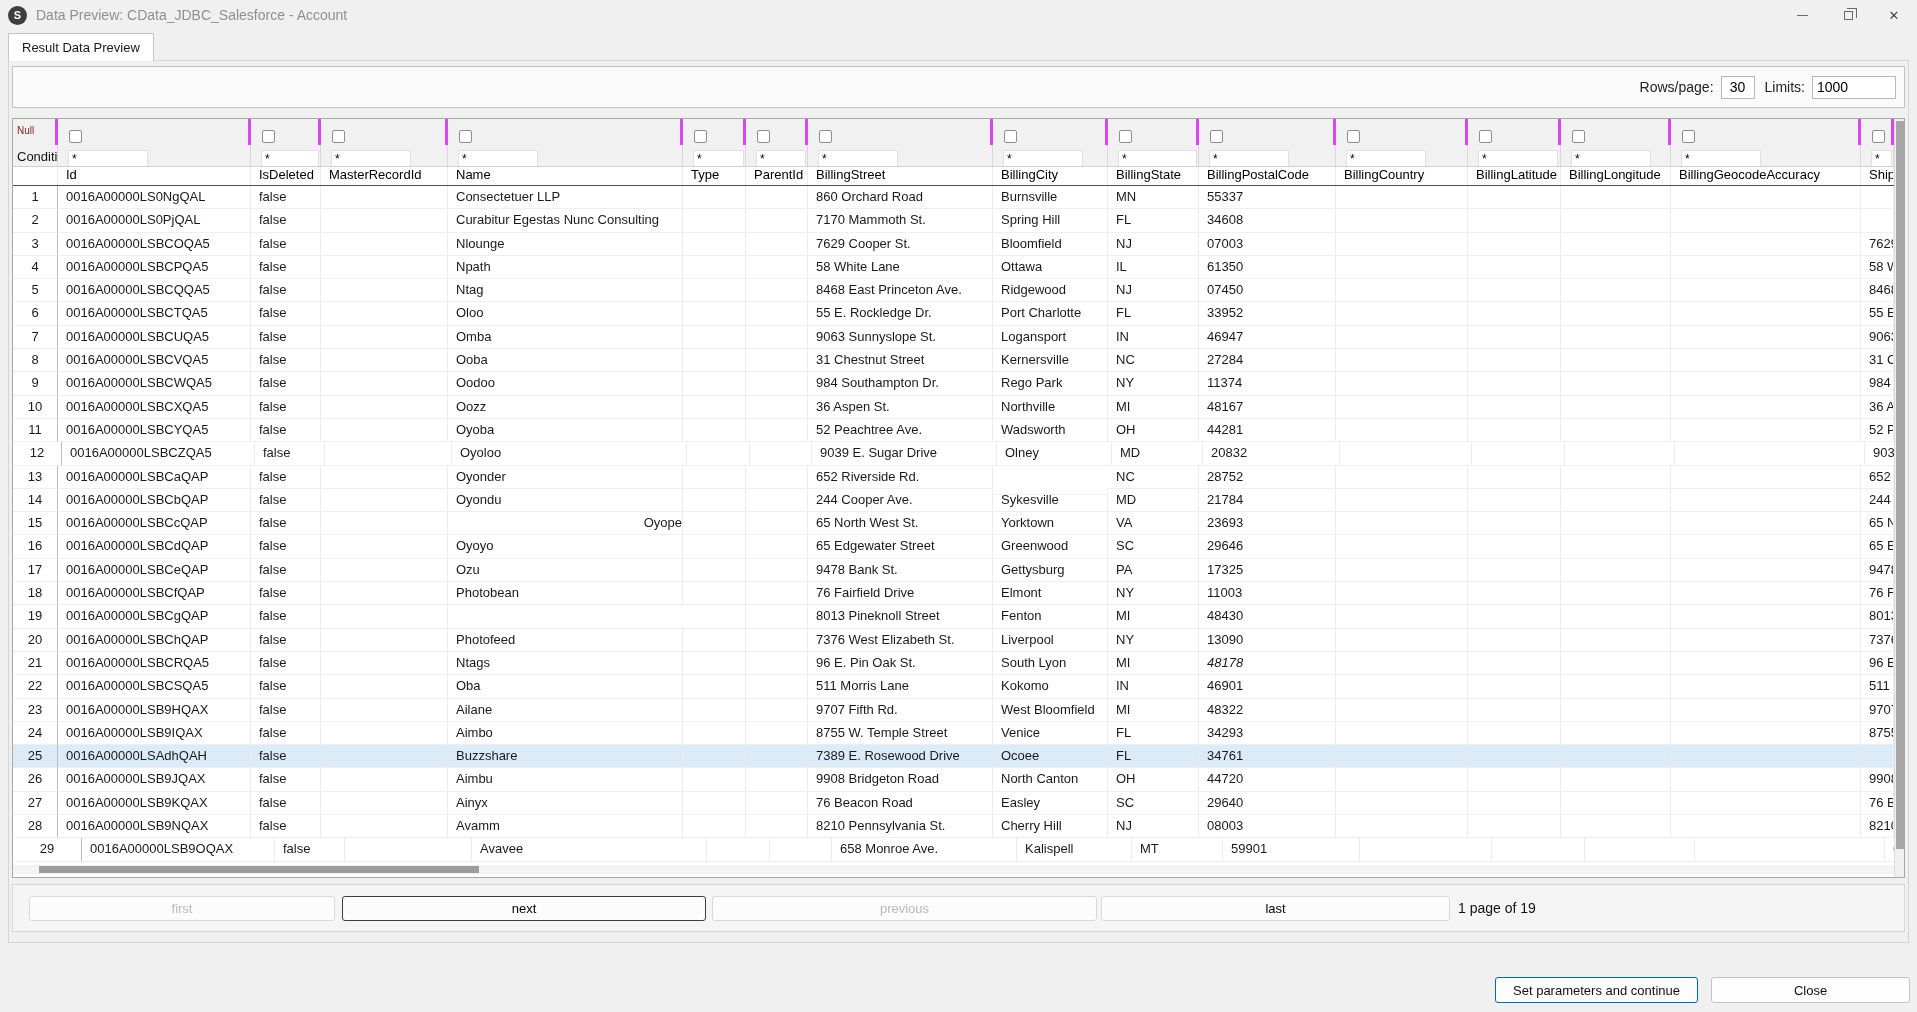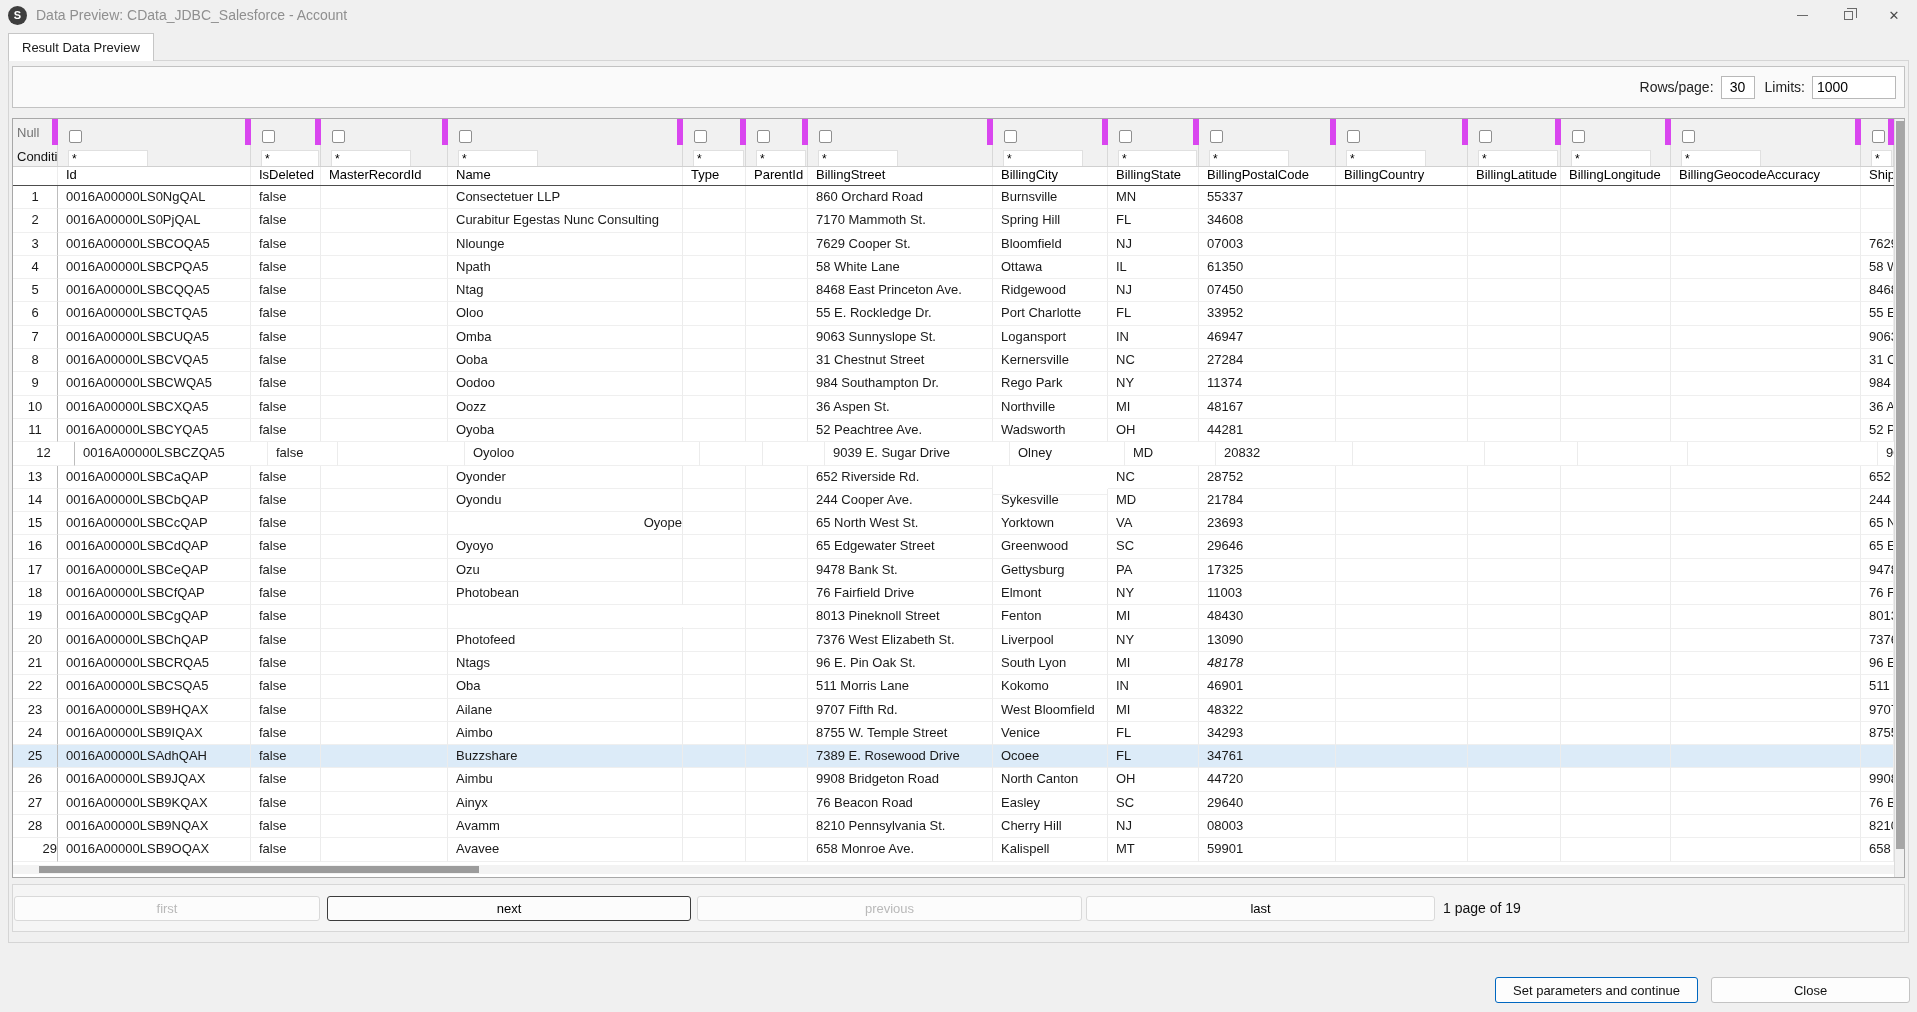--- a/index.html
+++ b/index.html
@@ -35,21 +35,21 @@
   #rows-page-input { width:34px; margin:0 10px 0 7px; text-align:center; }
   #limits-input { width:84px; margin:0 8px 0 7px; }
 
   
   .table-box { position:absolute; left:12px; top:118px; width:1893px; height:760px; background:#fff;
                border:1px solid #a8a8a8; overflow:hidden; z-index:2; }
   .grid { position:absolute; left:0; top:0; width:1881px; height:100%; overflow:hidden; }
   .hrow { display:flex; width:1881px; }
   .hcell { flex:none; overflow:hidden; white-space:nowrap; }
   .nullrow { height:26px; background:#f1f1f1; }
-  .nullrow .hcell { border-right:6px solid #d946ef; font-size:13px; padding:6px 0 0 4px; color:#737373; }
+  .nullrow .hcell { border-right:3px solid #d946ef; font-size:10px; padding:6px 0 0 4px; color:#7f1d1d; }
   .cb { display:inline-block; width:13px; height:13px; background:#fff; border:1px solid #8f8f8f;
         border-radius:2px; margin:5px 0 0 7px; }
   .condrow { height:22px; background:#f1f1f1; border-bottom:1px solid #d0d0d0; }
   .condrow .hcell { border-right:1px solid #d8d8d8; font-size:13px; padding-top:4px; padding-left:4px; color:#111; }
   .flt { display:block; height:18px; margin:1px 0 0 6px; border:1px solid #e0e0e0; background:#fff;
          font-size:12px; font-family:"Liberation Sans",sans-serif; padding:0 3px; }
   .headrow { height:19px; background:#fff; border-bottom:1px solid #4d4d4d; }
   .headrow .hcell { font-size:13px; padding-left:8px; border-right:1px solid #ededed; color:#000; }
   .tbody { width:1881px; }
   .drow { display:flex; height:23.3px; background:#fff; }
@@ -62,21 +62,21 @@
   .hthumb { position:absolute; left:26px; top:1px; width:440px; height:7px; background:#9c9c9c; }
   .vscroll { position:absolute; right:0; top:0; width:10px; height:100%; background:#f0f0f0; border-left:1px solid #dcdcdc; }
   .vthumb { position:absolute; left:1px; top:2px; width:8px; height:96%; background:#a6a6a6; }
 
   
   .pagebar { position:absolute; left:12px; top:884px; width:1893px; height:48px; background:#f5f5f5;
              border:1px solid #d7d7d7; display:flex; align-items:center; z-index:2; }
   .pg-btn { height:25px; background:#fcfcfc; border:1px solid #d9d9d9; border-radius:3px;
             font-size:13px; font-family:"Liberation Sans",sans-serif; }
   .pg-btn.disabled { color:#b9b9b9; }
-  #btn-first { width:306px; margin-left:1px; }
+  #btn-first { width:306px; margin-left:16px; }
   #btn-previous { width:385px; margin-left:6px; }
   #btn-next { width:364px; margin-left:7px; border-color:#3c3c3c; }
   #btn-last { width:349px; margin-left:4px; }
   .page-info { margin-left:8px; font-size:14px; color:#111; }
 
   
   .footer-btn { position:absolute; top:977px; height:26px; background:#fdfdfd; border-radius:3px;
                 font-size:13px; font-family:"Liberation Sans",sans-serif; color:#111; }
   #btn-setparams { left:1495px; width:203px; border:1px solid #0067c0; }
   #btn-close { left:1711px; width:199px; border:1px solid #c3c3c3; }
@@ -391,21 +391,21 @@
             <div class="dcell" style="width: 115px;">Wadsworth</div>
             <div class="dcell" style="width: 91px;">OH</div>
             <div class="dcell" style="width: 137px;">44281</div>
             <div class="dcell" style="width: 132px;"></div>
             <div class="dcell" style="width: 93px;"></div>
             <div class="dcell" style="width: 110px;"></div>
             <div class="dcell" style="width: 190px;"></div>
             <div class="dcell" style="width: 33px;">52 Pe</div>
           </div>
           <div class="drow">
-            <div class="dcell num" style="width: 62px; text-align: center;">12</div>
+            <div class="dcell num" style="width: 49px; text-align: center;">12</div>
             <div class="dcell" style="width: 193px;">0016A00000LSBCZQA5</div>
             <div class="dcell" style="width: 70px;">false</div>
             <div class="dcell" style="width: 127px;"></div>
             <div class="dcell" style="width: 235px;">Oyoloo</div>
             <div class="dcell" style="width: 63px;"></div>
             <div class="dcell" style="width: 62px;"></div>
             <div class="dcell" style="width: 185px;">9039 E. Sugar Drive</div>
             <div class="dcell" style="width: 115px;">Olney</div>
             <div class="dcell" style="width: 91px;">MD</div>
             <div class="dcell" style="width: 137px;">20832</div>
@@ -697,21 +697,21 @@
             <div class="dcell" style="width: 115px;">Cherry Hill</div>
             <div class="dcell" style="width: 91px;">NJ</div>
             <div class="dcell" style="width: 137px;">08003</div>
             <div class="dcell" style="width: 132px;"></div>
             <div class="dcell" style="width: 93px;"></div>
             <div class="dcell" style="width: 110px;"></div>
             <div class="dcell" style="width: 190px;"></div>
             <div class="dcell" style="width: 33px;">8210</div>
           </div>
           <div class="drow">
-            <div class="dcell num" style="width: 45px; text-align: right;">29</div>
+            <div class="dcell num" style="width: 69px;">29</div>
             <div class="dcell" style="width: 193px;">0016A00000LSB9OQAX</div>
             <div class="dcell" style="width: 70px;">false</div>
             <div class="dcell" style="width: 127px;"></div>
             <div class="dcell" style="width: 235px;">Avavee</div>
             <div class="dcell" style="width: 63px;"></div>
             <div class="dcell" style="width: 62px;"></div>
             <div class="dcell" style="width: 185px;">658 Monroe Ave.</div>
             <div class="dcell" style="width: 115px;">Kalispell</div>
             <div class="dcell" style="width: 91px;">MT</div>
             <div class="dcell" style="width: 137px;">59901</div>

